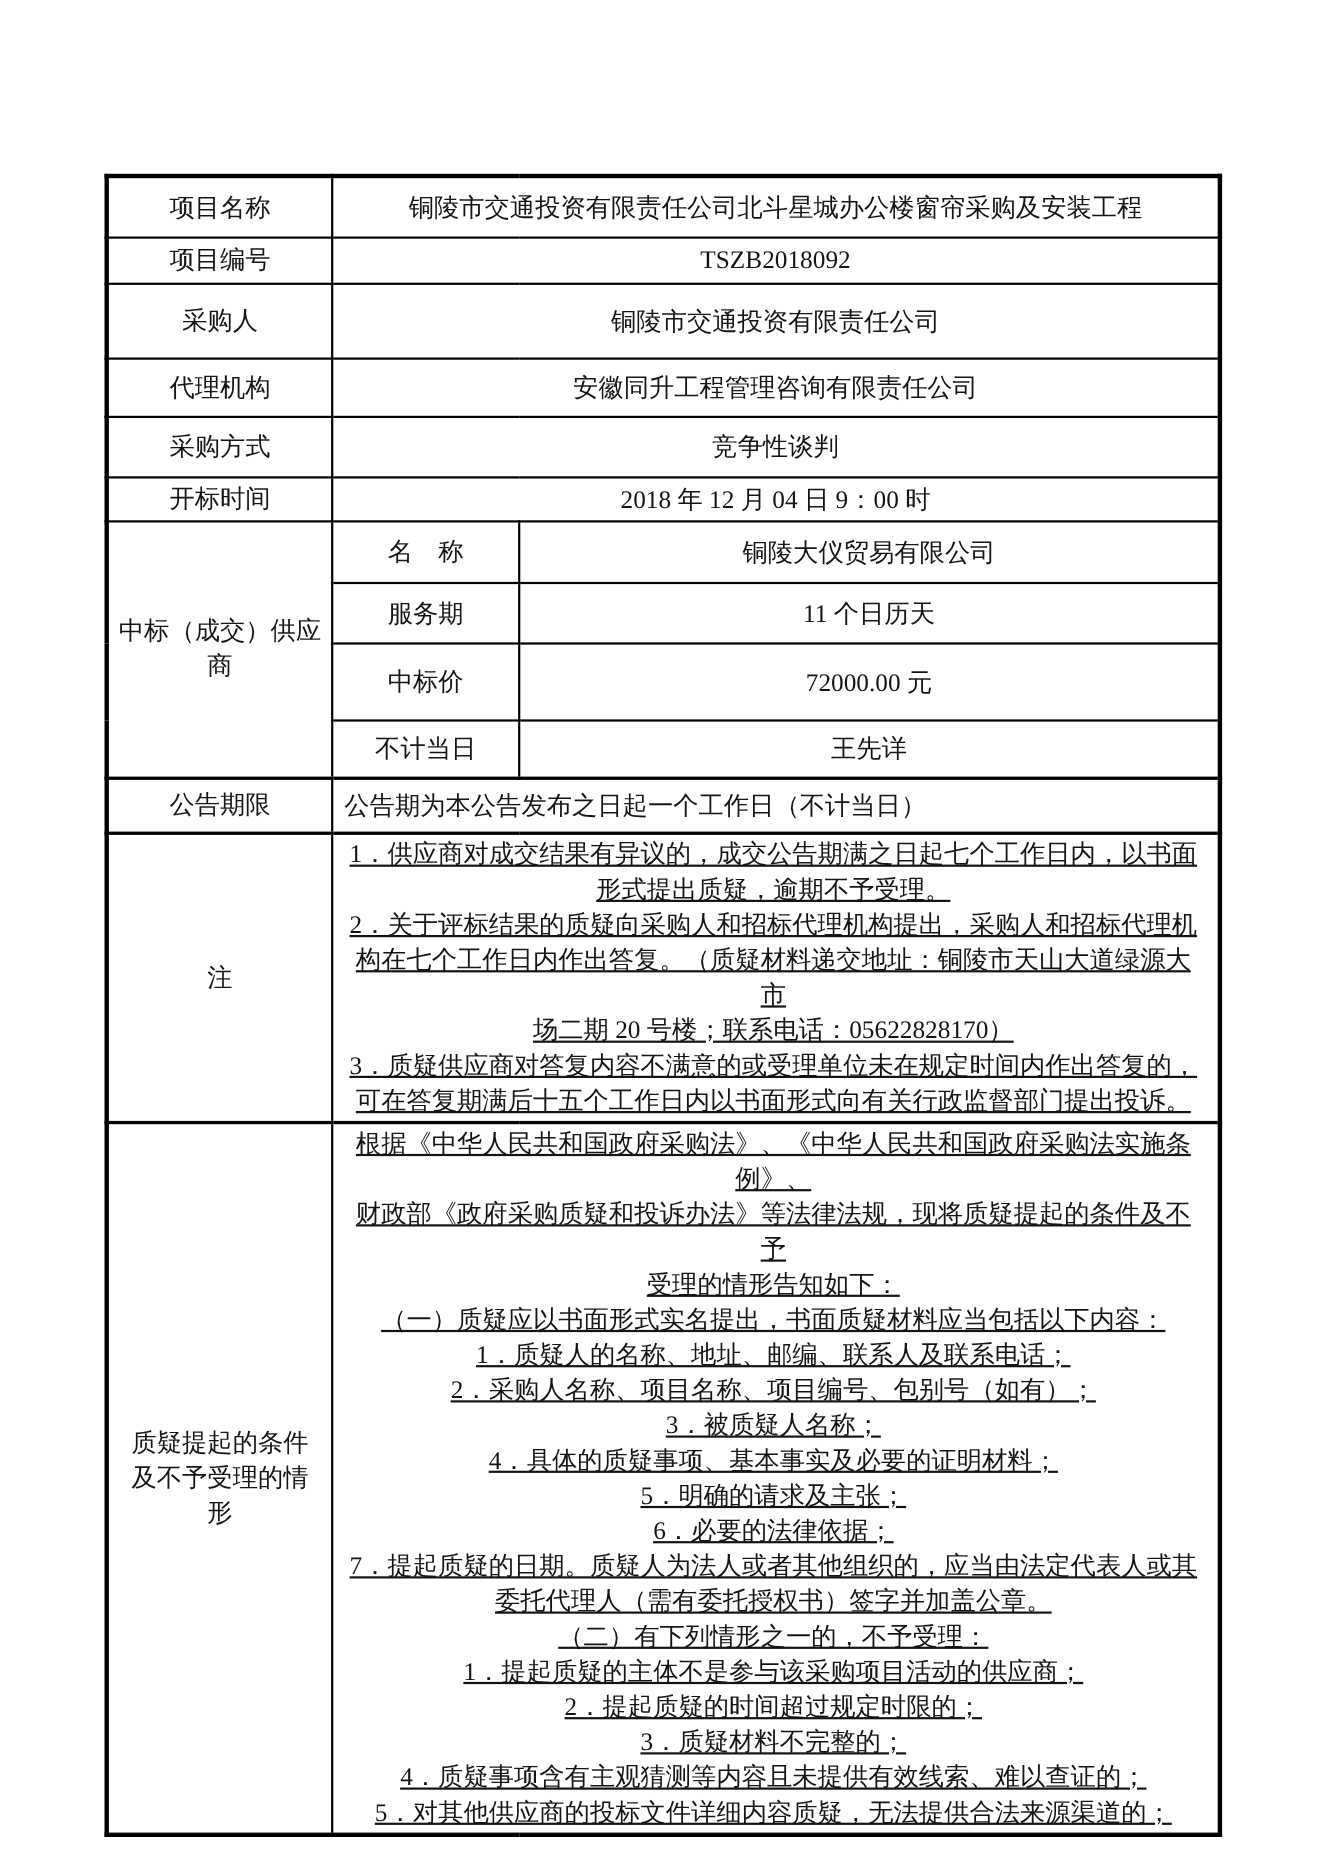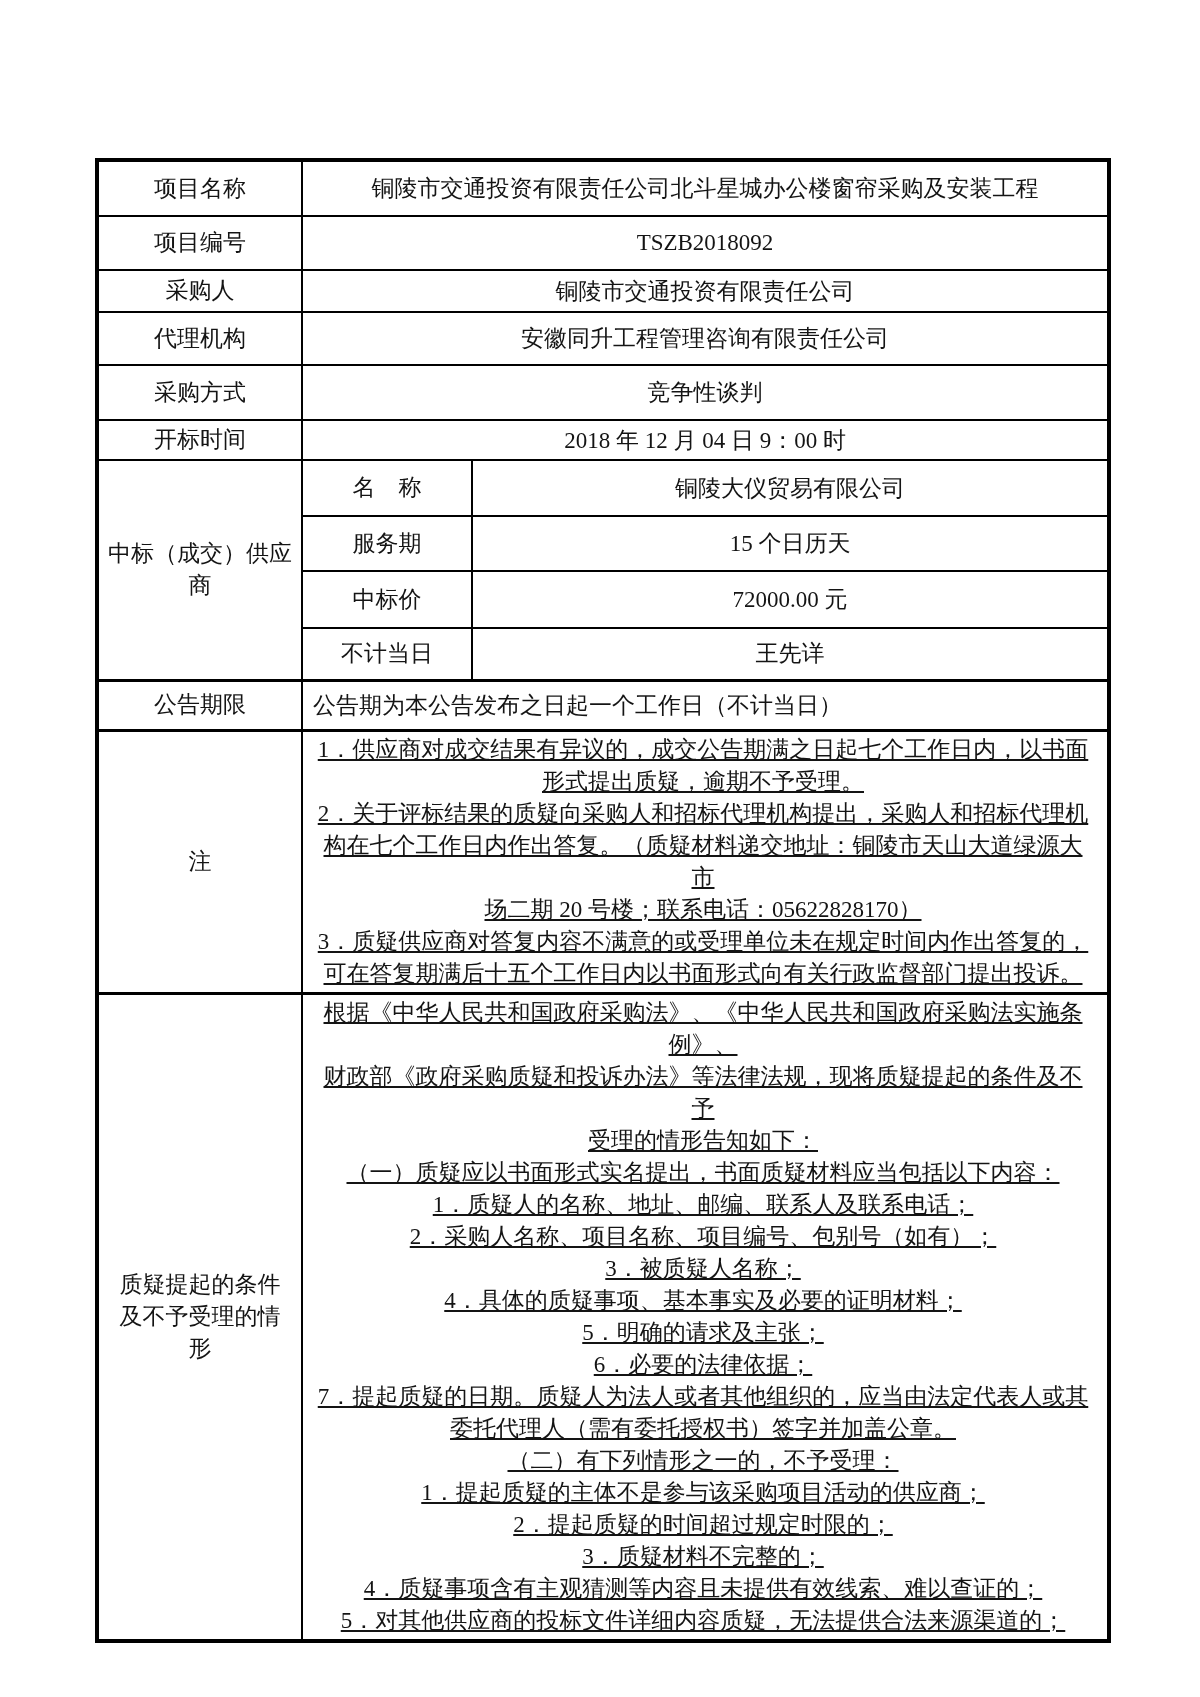--- a/index.html
+++ b/index.html
@@ -67,26 +67,26 @@
     <col style="width:170px">
     <col style="width:637px">
   </colgroup>
 
   <tbody>
       <tr style="height:56px">
     <td class="lab">项目名称</td>
     <td class="val" colspan="2">铜陵市交通投资有限责任公司北斗星城办公楼窗帘采购及安装工程</td>
   </tr>
 
-  <tr style="height:54px">
+  <tr style="height:42px">
     <td class="lab">项目编号</td>
     <td class="val" colspan="2">TSZB2018092</td>
   </tr>
 
-  <tr style="height:42px">
+  <tr style="height:68px">
     <td class="lab">采购人</td>
     <td class="val" colspan="2">铜陵市交通投资有限责任公司</td>
   </tr>
 
   <tr style="height:53px">
     <td class="lab">代理机构</td>
     <td class="val" colspan="2">安徽同升工程管理咨询有限责任公司</td>
   </tr>
 
   <tr style="height:55px">
@@ -101,24 +101,24 @@
 
   <tr style="height:56px">
     <td class="lab" rowspan="4">中标（成交）供应
 商</td>
     <td class="lab">名　称</td>
     <td class="val">铜陵大仪贸易有限公司</td>
   </tr>
 
   <tr style="height:55px">
     <td class="lab">服务期</td>
-    <td class="val">15 个日历天</td>
+    <td class="val">11 个日历天</td>
   </tr>
 
-  <tr style="height:57px">
+  <tr style="height:70px">
     <td class="lab">中标价</td>
     <td class="val">72000.00 元</td>
   </tr>
 
   <tr style="height:52px">
     <td class="lab">不计当日</td>
     <td class="val">王先详</td>
   </tr>
 
   <tr style="height:50px" class="thick">

